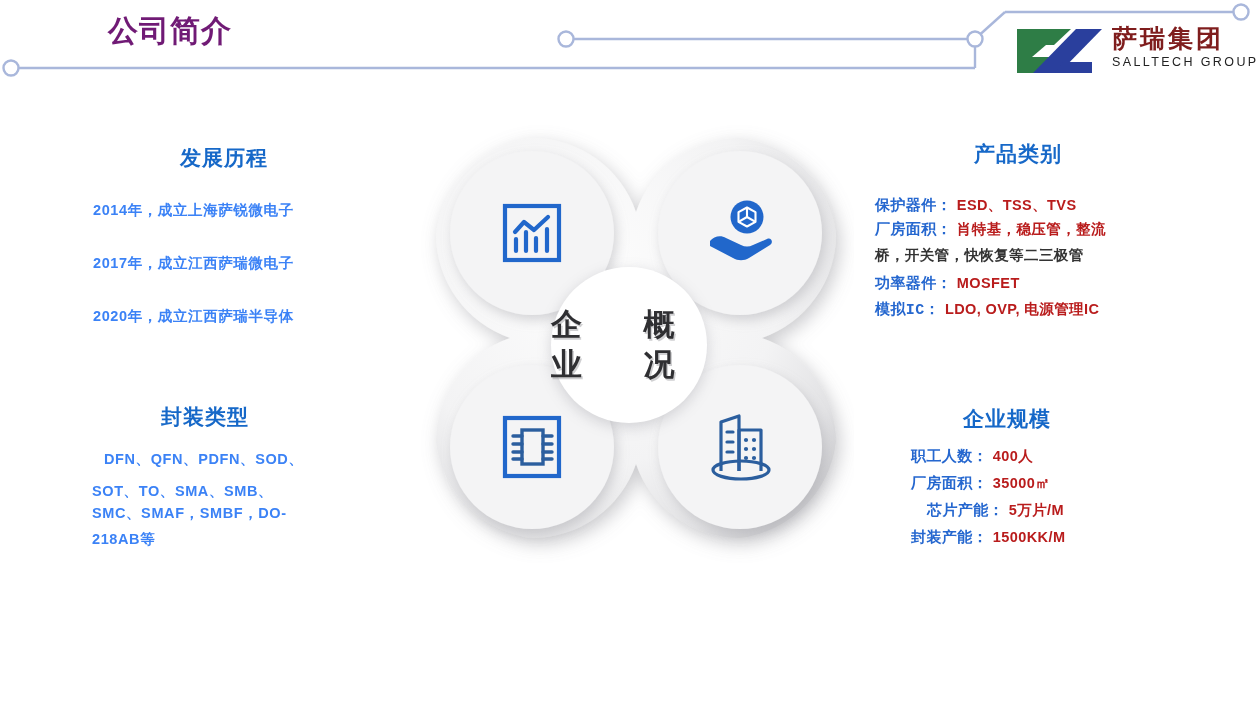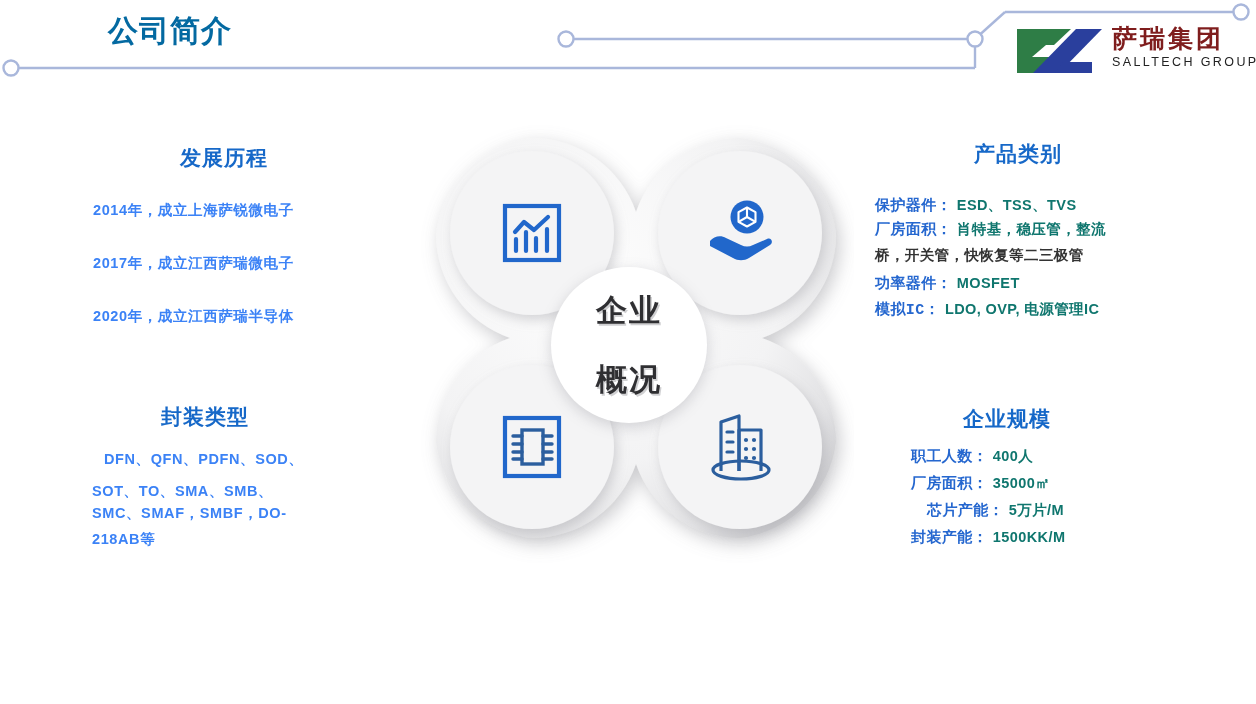--- a/index.html
+++ b/index.html
@@ -9,21 +9,21 @@
     font-family:"Liberation Sans","DejaVu Sans",sans-serif;
     overflow:hidden;
     position:relative;
   }
   .slide{position:absolute;inset:0;}
 
   
   #header-deco{position:absolute;left:0;top:0;width:1256px;height:90px;}
   #page-title{
     position:absolute;left:108px;top:11px;
-    font-size:30px;font-weight:bold;color:#0369a1;
+    font-size:30px;font-weight:bold;color:#701a75;
     letter-spacing:1px;
     font-family:"Liberation Sans","DejaVu Sans",sans-serif;
   }
 
   
   #brand-logo{position:absolute;left:1014px;top:22px;width:232px;height:58px;}
   .logo-cn{
     position:absolute;left:98px;top:0px;
     font-size:25px;font-weight:bold;color:#7f1d1d;
     letter-spacing:3px;white-space:nowrap;
@@ -47,37 +47,37 @@
     font-size:14.5px;font-weight:bold;color:#3b82f6;
     white-space:nowrap;letter-spacing:0.6px;
     font-family:"Liberation Sans","DejaVu Sans",sans-serif;
   }
   .kv-line{position:absolute;white-space:nowrap;letter-spacing:0.4px;}
   .kv-line .k{
     font-size:15px;font-weight:bold;color:#2567CF;
     font-family:Liberation Mono, monospace;
   }
   .kv-line .v{
-    font-size:14.5px;font-weight:bold;color:#0f766e;
+    font-size:14.5px;font-weight:bold;color:#b91c1c;
     font-family:"Liberation Sans","DejaVu Sans",sans-serif;
   }
   .kv-cont{
     position:absolute;white-space:nowrap;
     font-size:14.5px;font-weight:bold;color:#333333;letter-spacing:0.4px;
     font-family:"Liberation Sans","DejaVu Sans",sans-serif;
   }
 
   
   #center-graphic{position:absolute;left:404px;top:120px;width:450px;height:450px;}
   #clover-svg{position:absolute;left:0;top:0;}
   .icon-box{position:absolute;display:flex;align-items:center;justify-content:center;}
   #center-circle{
     position:absolute;left:147px;top:147px;width:156px;height:156px;border-radius:50%;
     background:#ffffff;
-    display:flex;flex-direction:column;align-items:center;justify-content:center;
+    display:flex;flex-direction:row;align-items:center;justify-content:center;
     box-shadow:0 4px 14px rgba(120,120,130,.28);
     gap:29px;
   }
   .center-text{
     font-size:31px;font-weight:bold;color:#2f2f32;line-height:1.28;
     letter-spacing:2px;
     text-shadow:1.5px 1.5px 0 rgba(150,150,155,.45);
     font-family:"DejaVu Sans","Liberation Sans",sans-serif;
   }
 </style>

